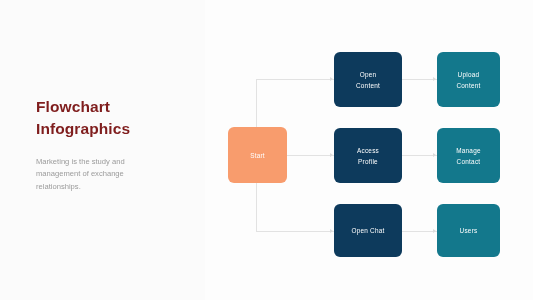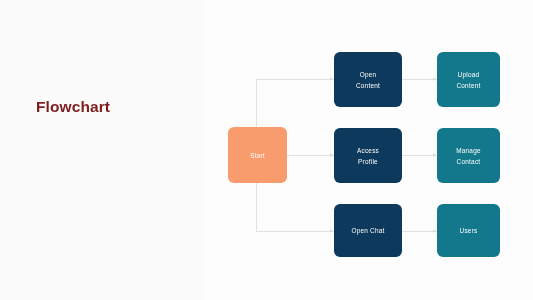--- a/index.html
+++ b/index.html
@@ -101,20 +101,22 @@
 </style>
 </head>
 <body>
 
 <div id="slide">
 
   <div id="left-panel"></div>
 
   <div id="text-block">
     <div class="title-line">Flowchart</div>
+    <div class="title-line">Infographics</div>
+    <div id="subtitle">Marketing is the study and management of exchange relationships.</div>
   </div>
 
   <div id="chart">
 
     <div class="line-v" style="left:256px; top:79px; height:152px;"></div>
 
     <div class="line-h" style="left:256px; top:79px; width:78px;"></div>
     <div class="arrow-head" style="left:330px; top:76.5px;"></div>
 
     <div class="line-h" style="left:287px; top:155px; width:47px;"></div>

